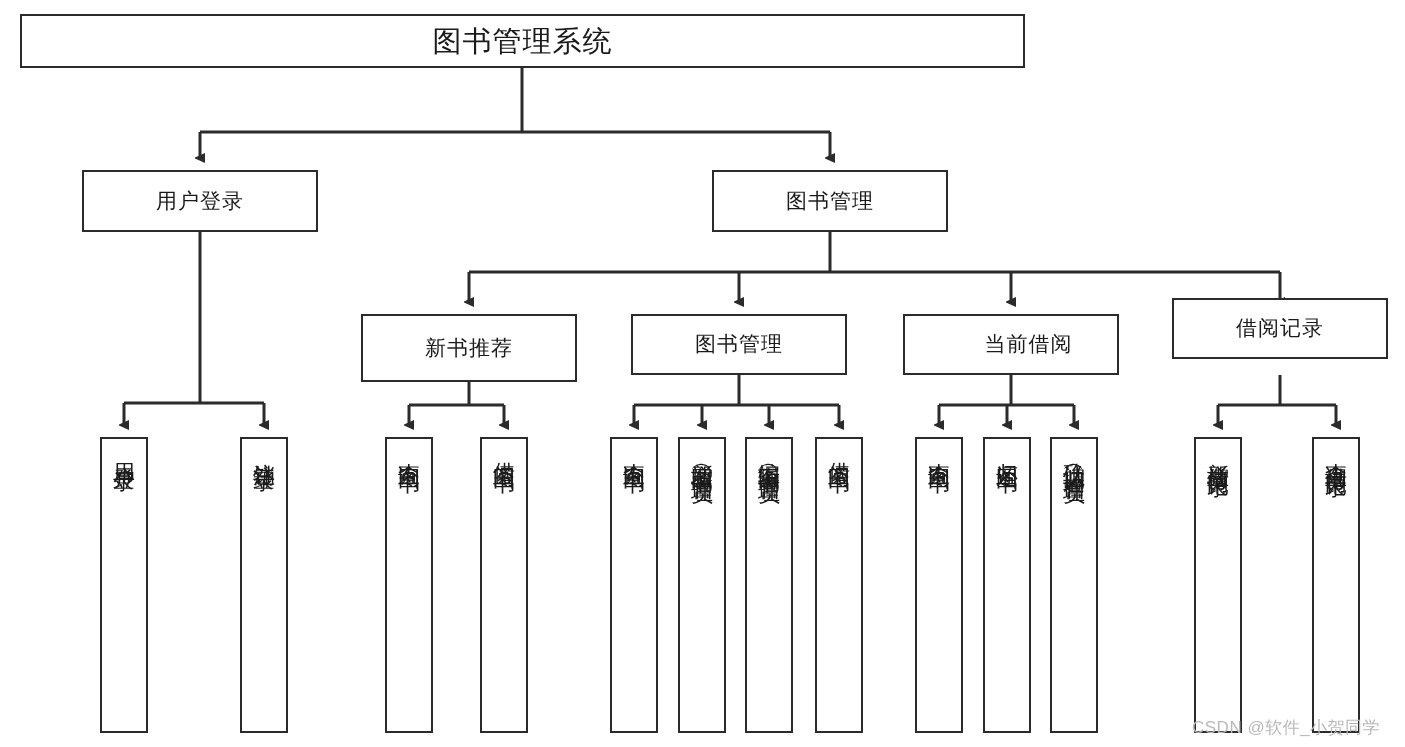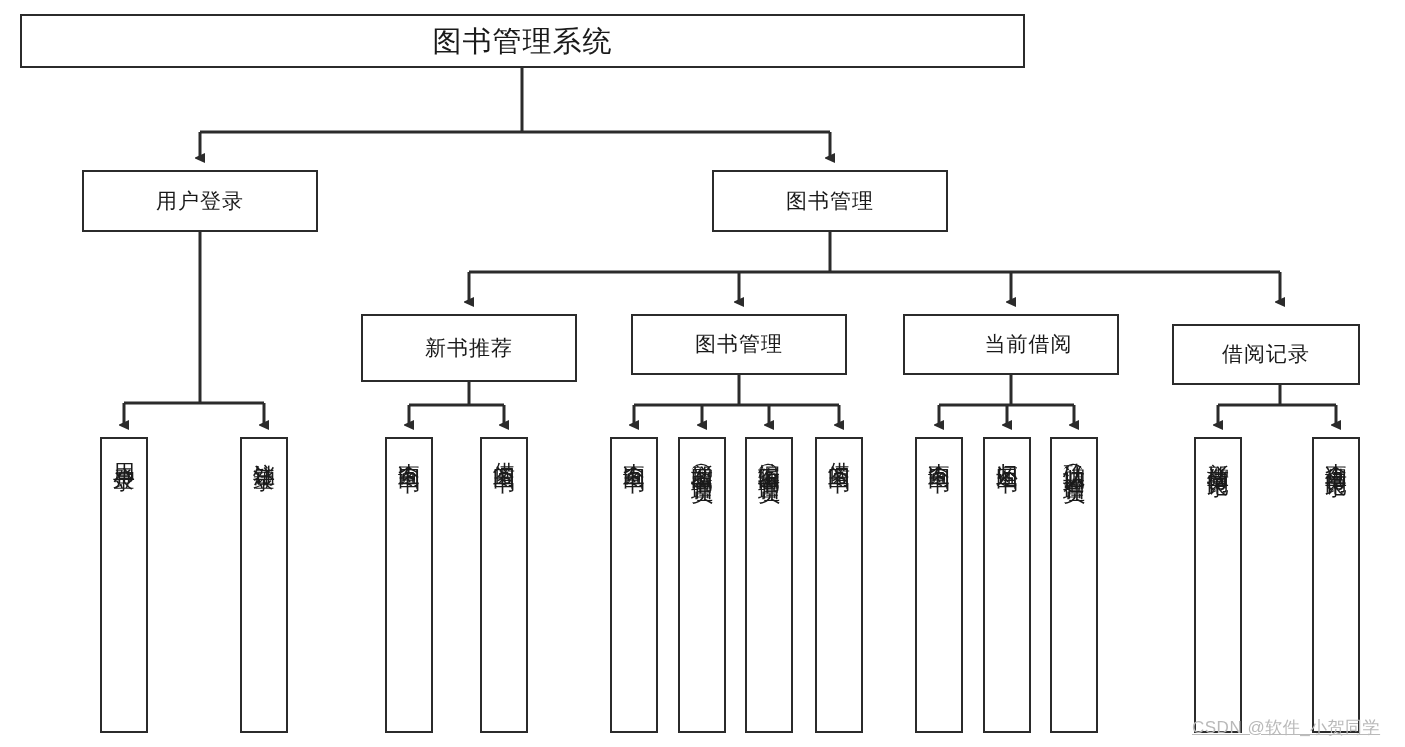--- a/index.html
+++ b/index.html
@@ -57,21 +57,20 @@
     margin: 0 auto;
   }
   .node.root .label { font-size: 29px; }
   .watermark {
     position: absolute;
     font-size: 17px;
     color: #b9b9b9;
     white-space: nowrap;
     letter-spacing: 0.5px;
     user-select: none;
-    text-decoration: underline;
   }
 </style>
 </head>
 <body>
 
 <div id="canvas">
 
   <svg class="edges" viewBox="0 0 1405 747">
     <defs>
       <marker id="arrow" markerWidth="10" markerHeight="10" refX="5" refY="5" orient="auto" markerUnits="userSpaceOnUse">
@@ -135,21 +134,21 @@
 
   <div class="node horiz" style="left:361px; top:314px; width:216px; height:68px;">
     <span class="label">新书推荐</span>
   </div>
   <div class="node horiz" style="left:631px; top:314px; width:216px; height:61px;">
     <span class="label">图书管理</span>
   </div>
   <div class="node horiz" style="left:903px; top:314px; width:216px; height:61px;padding-left:35px;">
     <span class="label">当前借阅</span>
   </div>
-  <div class="node horiz" style="left:1172px; top:324px; width:188px; height:61px;">
+  <div class="node horiz" style="left:1172px; top:298px; width:216px; height:61px;">
     <span class="label">借阅记录</span>
   </div>
 
   <div class="node vert" style="left:100px; top:437px; width:48px; height:296px;">
     <span class="label">用户登录</span>
   </div>
   <div class="node vert" style="left:240px; top:437px; width:48px; height:296px;">
     <span class="label">注销登录</span>
   </div>
   <div class="node vert" style="left:385px; top:437px; width:48px; height:296px;">

